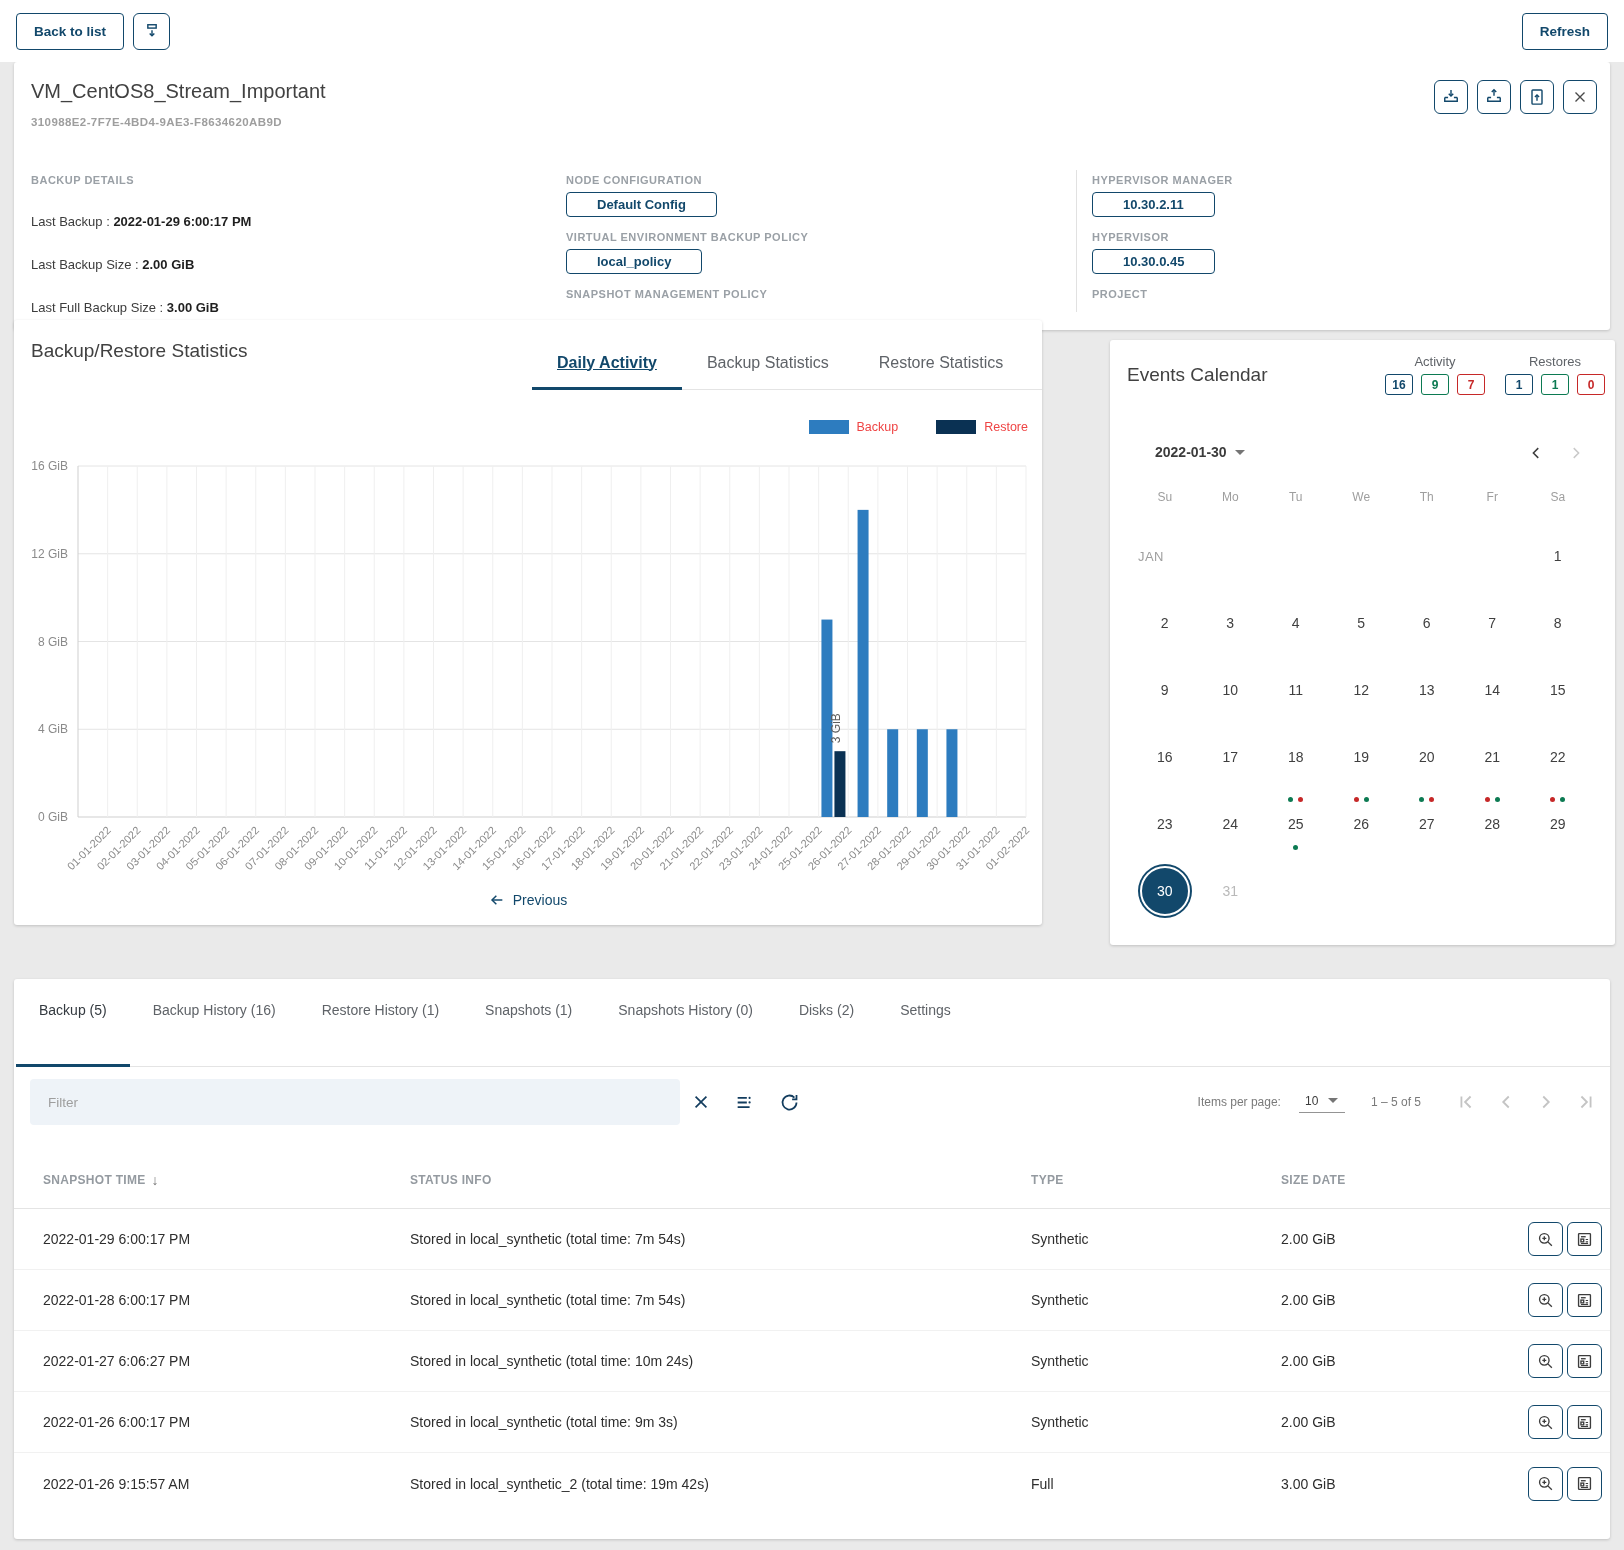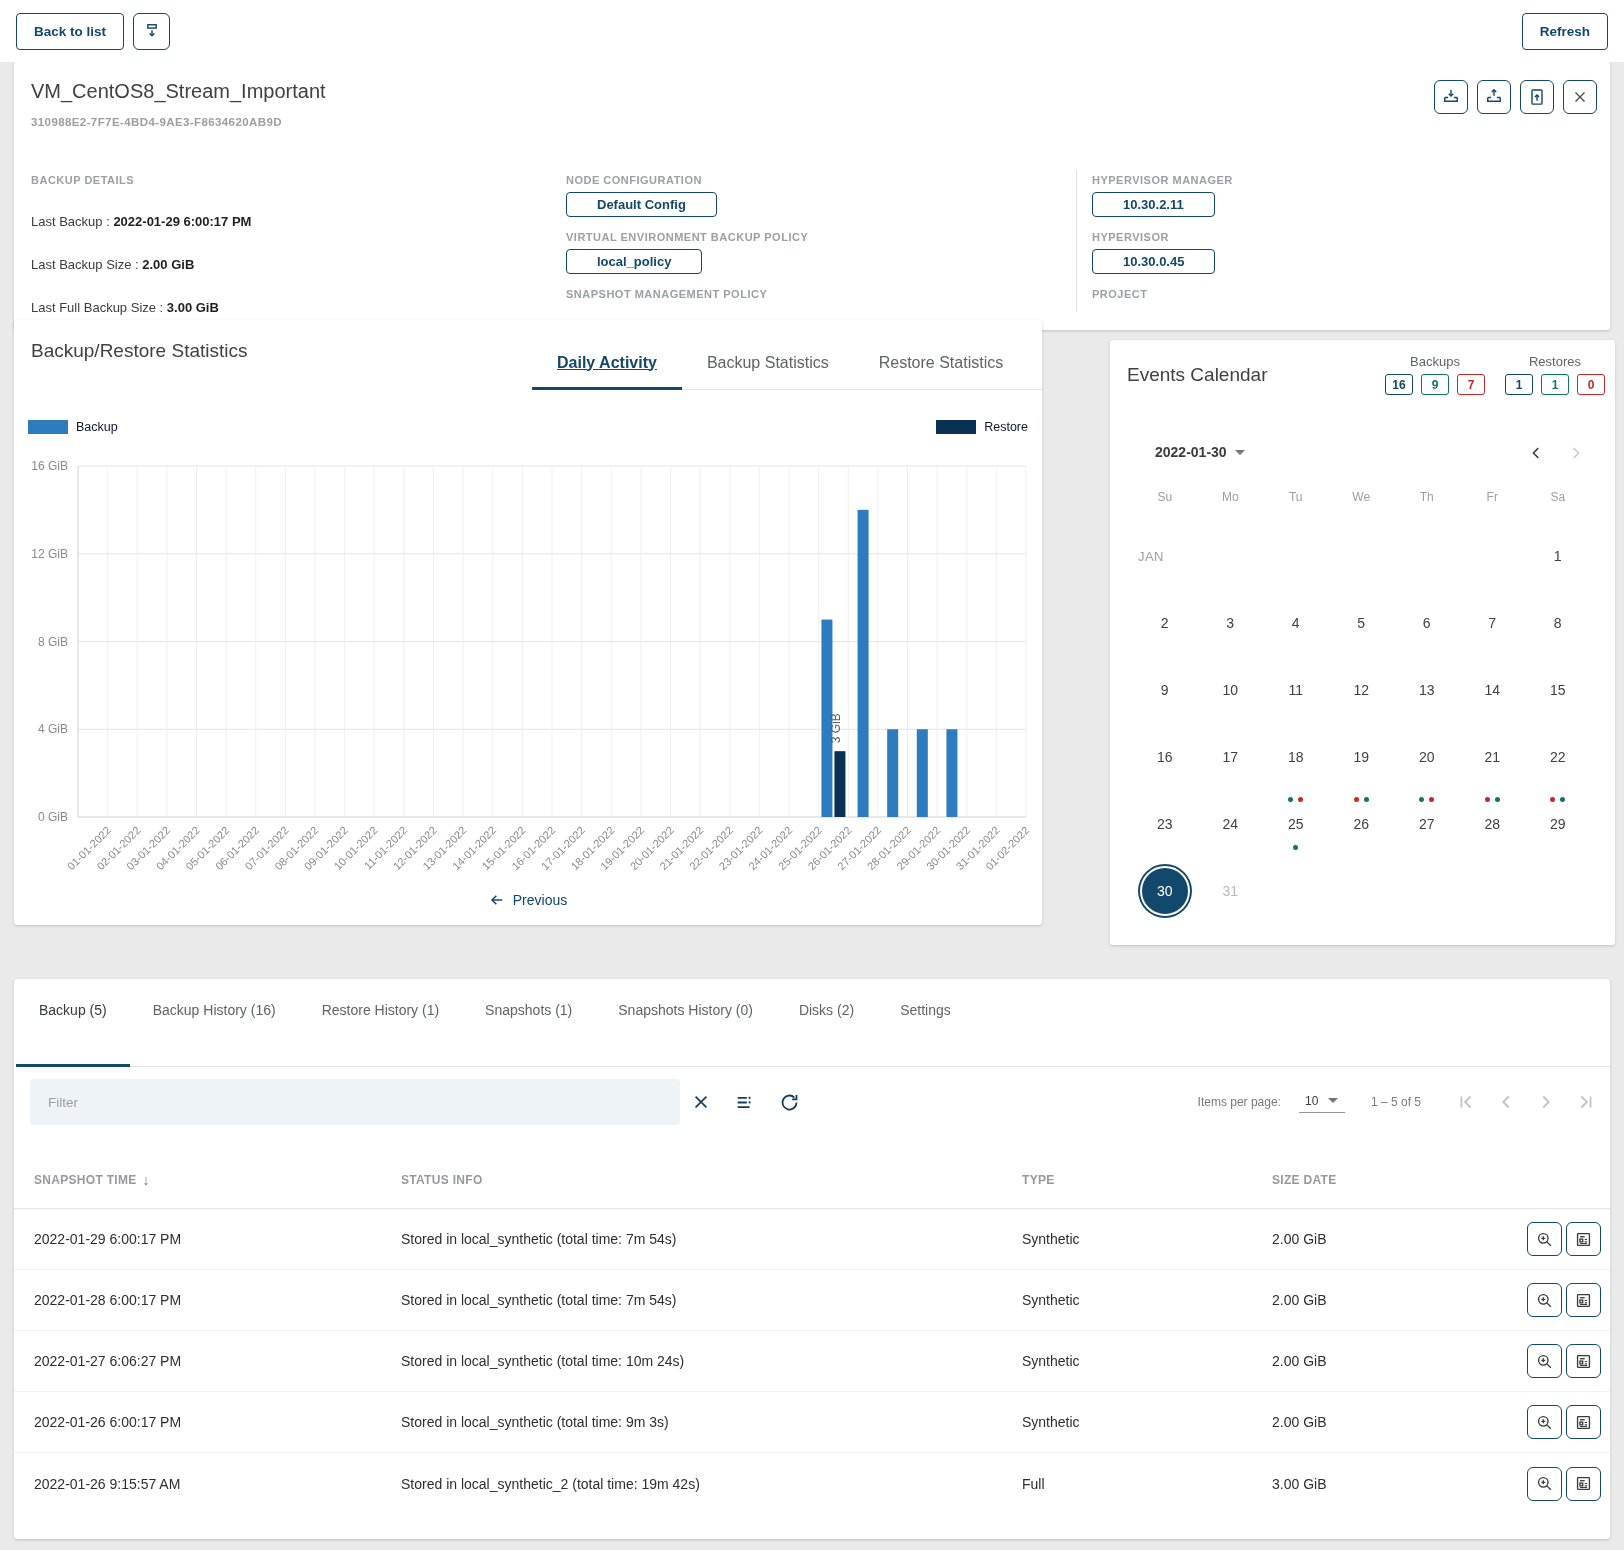--- a/index.html
+++ b/index.html
@@ -27,21 +27,21 @@
 .col3{position:absolute;left:1078px;top:112px;width:420px}
 .vdiv{position:absolute;left:1062px;top:108px;height:142px;width:1px;background:#e1e1e1}
 .chip-block{margin:6px 0 14px 0}
 
 #stats-card{left:14px;top:320px;width:1028px;height:605px}
 .stats-title{position:absolute;left:17px;top:20px;font-size:19px;color:#414141}
 .stats-tabs{position:absolute;left:518px;right:0;top:16px;height:54px;display:flex;border-bottom:1px solid #e4e4e4}
 .stat-tab{position:relative;height:100%;padding:0 25px;font-size:16px;color:#5f6368;background:transparent}
 .stat-tab.active{color:#12486b;font-weight:bold;text-decoration:underline}
 .stat-tab.active::after{content:"";position:absolute;left:0;right:0;bottom:-1px;height:3px;background:#12486b}
-.legend{position:absolute;left:0;right:0;top:100px;display:flex;justify-content:space-between;align-items:center;font-size:12.5px;color:#0f172a}
+.legend{position:absolute;left:0;right:0;top:100px;display:flex;justify-content:flex-end;align-items:center;gap:10px;font-size:12.5px;color:#ef4444}
 .legend .sw{width:40px;height:14px;display:inline-block}
 .legend .item{display:flex;align-items:center;gap:8px;margin:0 14px}
 #chartsvg-wrap{position:absolute;left:0;top:126px;width:1028px;height:444px}
 .yt{font-size:12px;fill:#8a8a8a}
 .xt{font-size:11px;fill:#8a8a8a}
 .bl{font-size:12px;fill:#5d5d5d}
 .prev-link{position:absolute;left:0;right:0;top:572px;display:flex;justify-content:center;align-items:center;gap:8px;color:#12486b;font-size:14px;background:transparent}
 
 #cal-card{left:1110px;top:340px;width:505px;height:605px}
 .cal-title{position:absolute;left:17px;top:24px;font-size:19px;color:#414141}
@@ -76,21 +76,21 @@
 .filter-wrap input{border:none;outline:none;background:transparent;font-size:13.5px;padding:0 18px;width:100%;color:#333;font-family:inherit}
 .filter-wrap input::placeholder{color:#9e9e9e}
 .filter-icons{position:absolute;left:674px;top:100px;height:46px;display:flex;align-items:center;gap:18px}
 .ic-btn{background:transparent;width:26px;height:26px;display:flex;align-items:center;justify-content:center}
 .pager{position:absolute;right:8px;top:100px;height:46px;display:flex;align-items:center;font-size:12px;color:#7a7a7a}
 .ipp-select{display:inline-flex;align-items:center;gap:10px;border-bottom:1px solid #949494;padding:2px 2px 4px 6px;margin:0 26px 0 18px;min-width:46px;color:#3c3c3c}
 .range{margin-right:32px;color:#7a7a7a}
 .pg-btns{display:flex;gap:15px;padding-right:4px}
 .pg-btns button{background:transparent;width:25px;height:25px;display:flex;align-items:center;justify-content:center}
 .table-area{position:absolute;left:0;right:0;top:172px}
-.thead,.tr{display:grid;grid-template-columns:367px 621px 250px 247px 1fr;padding-left:20px;align-items:center}
+.thead,.tr{display:grid;grid-template-columns:367px 621px 250px 247px 1fr;padding-left:29px;align-items:center}
 .thead{height:58px;border-bottom:1px solid #e4e4e4}
 .th{font-size:12px;font-weight:bold;color:#949aa0;letter-spacing:.3px;display:flex;align-items:center;gap:6px}
 .sort{color:#757575;font-size:14px;font-weight:normal;cursor:pointer}
 .tr{height:61px;border-bottom:1px solid #f1f1f1;font-size:14px;color:#2e2e2e}
 .tr:last-child{border-bottom:none}
 .td.t5{display:flex;justify-content:flex-end;gap:4px;padding-right:9px}
 .row-btn{border:1px solid #12486b;border-radius:6px;width:35px;height:34px;display:inline-flex;align-items:center;justify-content:center;background:#fff}
 svg{display:block}
 </style>
 </head>
@@ -279,21 +279,21 @@
         <path d="M11 5.5 4.5 12 11 18.5"></path>
       </svg>
     <span>Previous</span>
   </button>
 </div>
 
 <div class="card" id="cal-card">
   <div class="cal-title">Events Calendar</div>
   <div class="counts">
     <div class="cgroup">
-      <div class="clabel">Backups</div>
+      <div class="clabel">Activity</div>
       <div class="badges" id="backup-badges">
           <span class="badge" style="border-color:#12486b;color:#12486b">16</span>
           <span class="badge" style="border-color:#0c7a52;color:#0c7a52">9</span>
           <span class="badge" style="border-color:#c62828;color:#c62828">7</span>
         </div>
     </div>
     <div class="cgroup">
       <div class="clabel">Restores</div>
       <div class="badges" id="restore-badges">
           <span class="badge" style="border-color:#12486b;color:#12486b">1</span>

